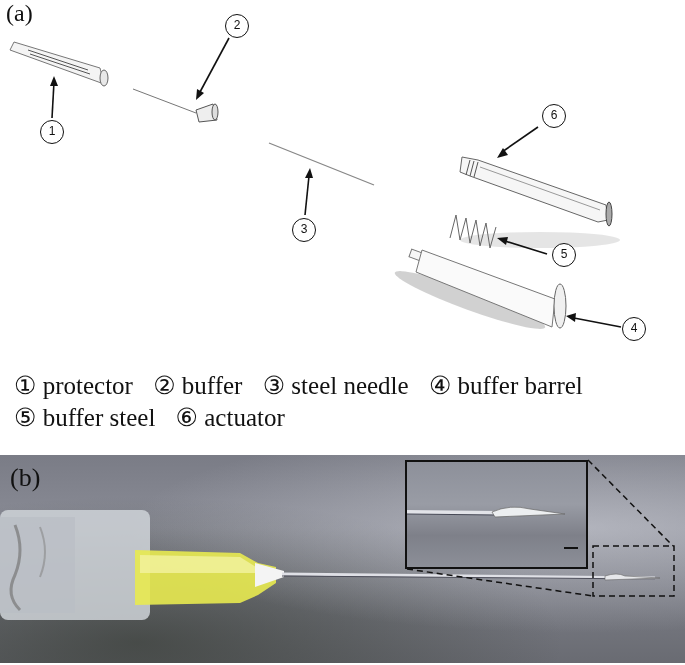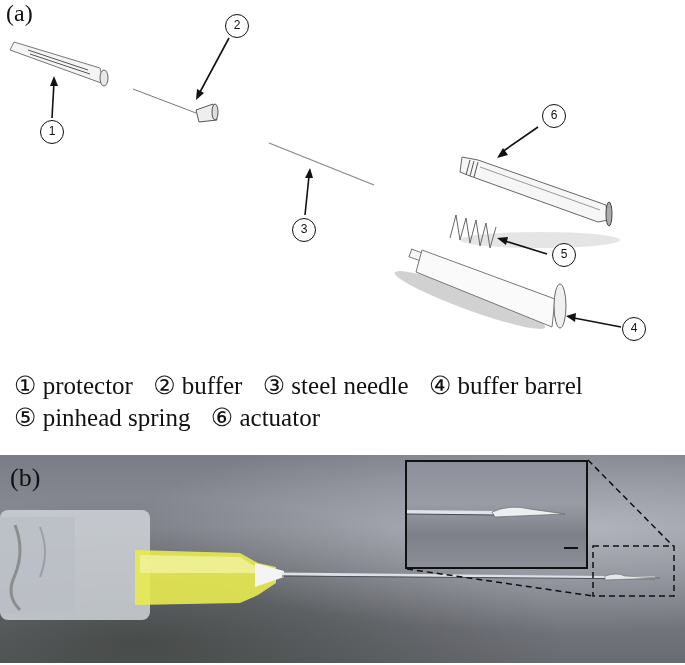--- a/index.html
+++ b/index.html
@@ -89,21 +89,21 @@
 </div>
 
 <div class="legend">
   <div class="row">
     <span>① protector</span>
     <span>② buffer</span>
     <span>③ steel needle</span>
     <span>④ buffer barrel</span>
   </div>
   <div class="row">
-    <span>⑤ pinhead spring</span>
+    <span>⑤ buffer steel</span>
     <span>⑥ actuator</span>
   </div>
 </div>
 
 <div class="photo">
   <div class="shade"></div>
 
   <svg class="draw" width="685" height="208">
 
     <rect x="0" y="55" width="150" height="110" rx="8" fill="#cfd3d8" opacity="0.85"></rect>

